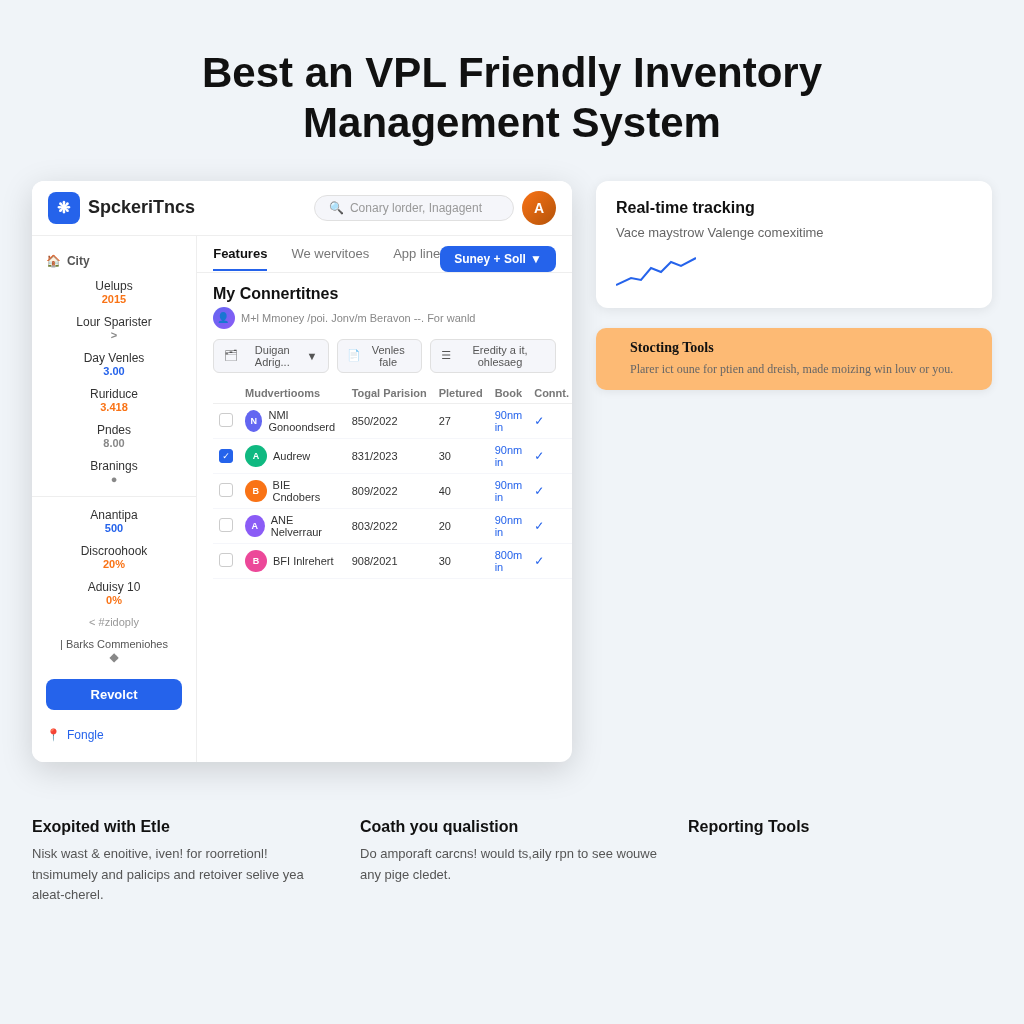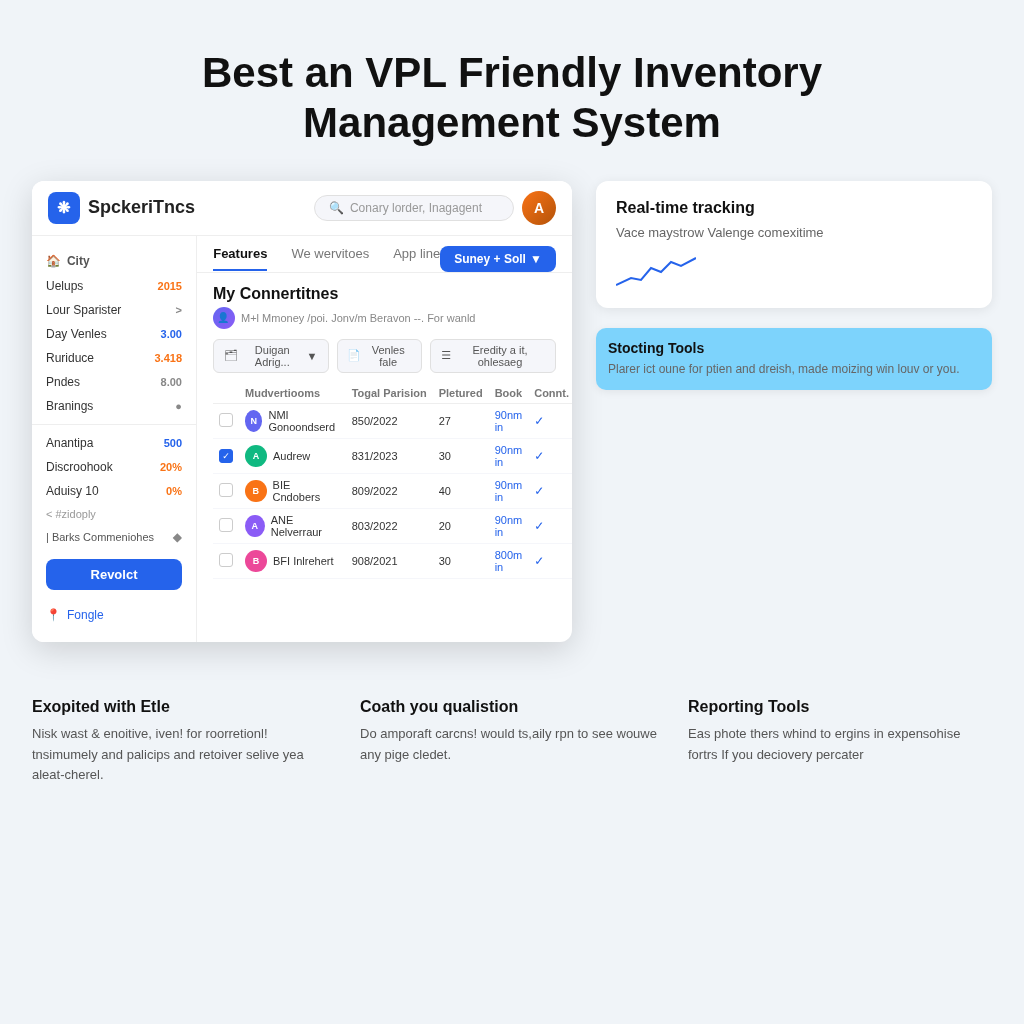--- a/index.html
+++ b/index.html
@@ -128,20 +128,21 @@
       gap: 6px;
     }
     .sidebar-item {
       display: flex;
       align-items: center;
       justify-content: space-between;
       padding: 5px 14px;
       font-size: 12px;
       color: #333;
       cursor: pointer;
+      flex-direction: column;
     }
     .sidebar-item .label { flex: 1; }
     .sidebar-item .badge {
       font-size: 11px;
       font-weight: 600;
     }
     .badge-orange { color: #f97316; }
     .badge-blue { color: #2563eb; }
     .badge-gray { color: #888; }
     .sidebar-divider {
@@ -351,24 +352,25 @@
       font-weight: 700;
       color: #111;
       margin-bottom: 6px;
     }
     .feature-card p {
       font-size: 13px;
       color: #666;
       line-height: 1.5;
     }
     .feature-card-small {
-      background: #7dd3fc;
+      background: #fdba74;
       border-radius: 10px;
-      padding: 12px 12px;
+      padding: 12px 34px;
       box-shadow: 0 2px 8px rgba(0,0,0,0.07);
+      font-family: Liberation Serif, serif;
     }
     .feature-card-small h4 {
       font-size: 14px;
       font-weight: 700;
       color: #111;
       margin-bottom: 4px;
     }
     .feature-card-small p {
       font-size: 12px;
       color: #666;
@@ -642,15 +644,14 @@
   <div class="bottom-feature">
     <h3>Exopited with Etle</h3>
     <p>Nisk wast &amp; enoitive, iven! for roorretionl! tnsimumely and palicips and retoiver selive yea aleat-cherel.</p>
   </div>
   <div class="bottom-feature">
     <h3>Coath you qualistion</h3>
     <p>Do amporaft carcns! would ts,aily rpn to see wouwe any pige cledet.</p>
   </div>
   <div class="bottom-feature">
     <h3>Reporting Tools</h3>
-    <p>Eas phote thers whind to ergins in expensohise fortrs If you deciovery percater</p>
   </div>
 </div>
 
 </body></html>

